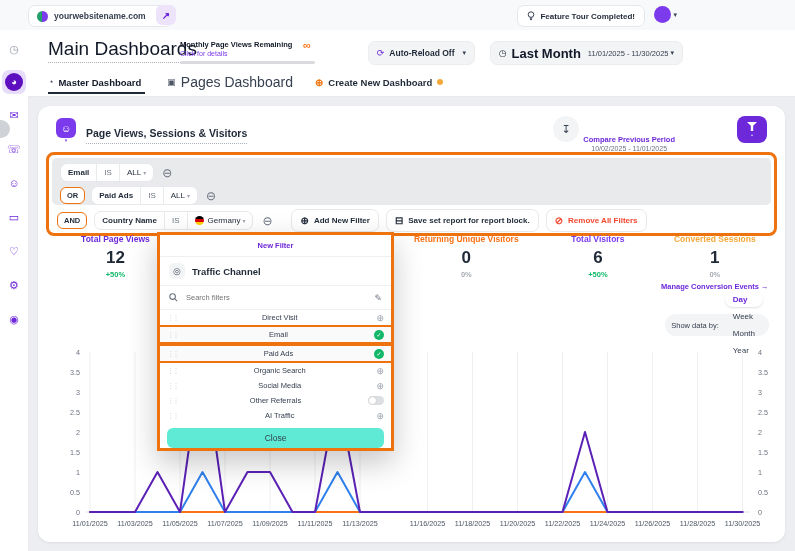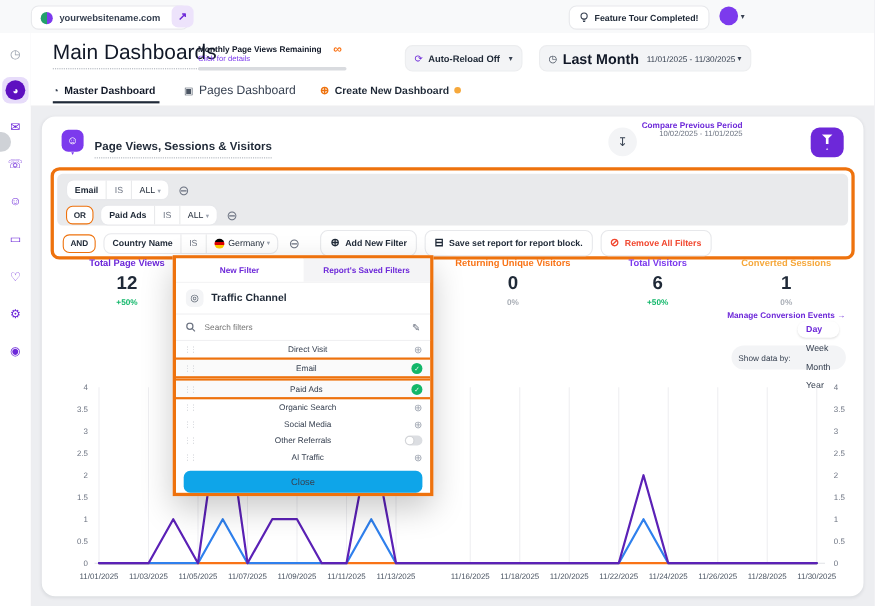--- a/index.html
+++ b/index.html
@@ -123,21 +123,21 @@
       <span class="chev" style="font-size:7px;color:#374151;">▾</span>
     </div>
 
     <div class="abs flex" style="left:20px;top:44px;height:22px;gap:22px;">
       <div class="flex" style="gap:5px;border-bottom:2px solid #1F2937;padding:0 4px 4px 0;">
         <span style="color:#374151;font-size:9px;">◔</span>
         <span style="font-size:9.5px;font-weight:bold;color:#111827;">Master Dashboard</span>
       </div>
       <div class="flex" style="gap:5px;padding-bottom:6px;">
         <span style="color:#4B5563;font-size:9px;">▣</span>
-        <span style="font-size:11px;color:#374151;">Pages Dashboard</span>
+        <span style="font-size:14px;color:#374151;">Pages Dashboard</span>
       </div>
       <div class="flex" style="gap:5px;padding-bottom:6px;">
         <span style="color:#EE720D;font-size:10px;font-weight:bold;">⊕</span>
         <span style="font-size:9.5px;font-weight:bold;color:#1F2937;">Create New Dashboard</span>
         <span style="width:6px;height:6px;border-radius:50%;background:#F6A83B;"></span>
       </div>
     </div>
   </div>
 
   <div class="abs card">
@@ -145,21 +145,21 @@
     <div class="abs" style="left:18px;top:12px;">
       <span style="display:flex;width:20px;height:20px;background:#7C3AED;border-radius:6px;color:#fff;font-size:10px;align-items:center;justify-content:center;">☺</span>
       <div style="text-align:center;color:#7C3AED;font-size:5px;line-height:4px;">▾</div>
     </div>
     <div class="abs dotted" style="left:48px;top:17px;padding-bottom:2px;">
       <span style="font-size:10.5px;font-weight:bold;color:#1F2937;">Page Views, Sessions &amp; Visitors</span>
     </div>
     <div class="abs" style="right:206px;top:10px;width:26px;height:26px;background:#F3F4F6;border-radius:50%;display:flex;align-items:center;justify-content:center;color:#374151;font-size:11px;">
       <span>↧</span>
     </div>
-    <div class="abs" style="right:110px;top:3px;text-align:right;">
+    <div class="abs" style="right:110px;top:29px;text-align:center;">
       <div style="font-size:7.5px;font-weight:bold;color:#6D28D9;">Compare Previous Period</div>
       <div style="font-size:7px;color:#6B7280;margin-top:1px;">10/02/2025 - 11/01/2025</div>
     </div>
     <div class="abs toggle-lg" style="right:62px;top:14px;"></div>
     <div class="abs" style="right:18px;top:10px;width:30px;height:27px;background:#6D28D9;border-radius:8px;display:flex;flex-direction:column;align-items:center;justify-content:center;gap:1px;">
       <span class="funnel"></span>
       <span style="color:rgba(255,255,255,.7);font-size:4px;">▴</span>
     </div>
 
     <div class="abs fsection" style="left:8px;top:46px;">
@@ -302,21 +302,20 @@
         <text x="712" y="11.5" text-anchor="start" font-size="7.2" fill="#6B7280">4</text>
         <polyline points="44,169 66.5,169 89,169 111.5,169 134,169 156.5,169 179,169 201.5,169 224,169 246.5,169 269,169 291.5,169 314,169 336.5,169 359,169 381.5,169 404,169 426.5,169 449,169 471.5,169 494,169 516.5,169 539,169 561.5,169 584,169 606.5,169 629,169 651.5,169 674,169 696.5,169" fill="none" stroke="#F97316" stroke-width="2" stroke-linejoin="round" stroke-linecap="round"></polyline>
         <polyline points="44,169 66.5,169 89,169 111.5,169 134,169 156.5,129 179,169 201.5,169 224,169 246.5,169 269,169 291.5,129 314,169 336.5,169 359,169 381.5,169 404,169 426.5,169 449,169 471.5,169 494,169 516.5,169 539,129 561.5,169 584,169 606.5,169 629,169 651.5,169 674,169 696.5,169" fill="none" stroke="#2F80ED" stroke-width="2" stroke-linejoin="round" stroke-linecap="round"></polyline>
         <polyline points="44,169 66.5,169 89,169 111.5,129 134,169 156.5,9 179,169 201.5,129 224,129 246.5,169 269,169 291.5,49 314,169 336.5,169 359,169 381.5,169 404,169 426.5,169 449,169 471.5,169 494,169 516.5,169 539,89 561.5,169 584,169 606.5,169 629,169 651.5,169 674,169 696.5,169" fill="none" stroke="#5B21B6" stroke-width="2" stroke-linejoin="round" stroke-linecap="round"></polyline>
       </svg>
   </div>
 
   <div class="abs popup">
     <div class="ptabs">
       <span class="ptab active">New Filter</span>
-      <span class="ptab">Report's Saved Filters</span>
     </div>
     <div class="flex" style="height:28px;padding:0 9px;border-bottom:1px solid #F0F0F2;flex:none;">
       <span style="width:16px;height:16px;background:#F3F4F6;border-radius:5px;display:flex;align-items:center;justify-content:center;color:#4B5563;font-size:9px;margin-right:7px;">◎</span>
       <span style="font-size:9.5px;font-weight:bold;color:#1F2937;">Traffic Channel</span>
     </div>
     <div class="flex" style="height:23px;padding:0 9px;border-bottom:1px solid #F0F0F2;flex:none;gap:6px;">
       <svg width="9" height="9" viewBox="0 0 9 9">
           <circle cx="3.6" cy="3.6" r="2.8" fill="none" stroke="#6B7280" stroke-width="1.1"></circle>
           <line x1="5.8" y1="5.8" x2="8.2" y2="8.2" stroke="#6B7280" stroke-width="1.1"></line>
         </svg>
@@ -353,16 +352,16 @@
           <span class="handle">⋮⋮</span>
           <span class="plabel">Other Referrals</span>
           <span class="tgl"></span>
         </div>
         <div class="prow">
           <span class="handle">⋮⋮</span>
           <span class="plabel">AI Traffic</span>
           <span class="addc">⊕</span>
         </div>
       </div>
-    <div style="margin:5px 7px 6px;height:20px;background:#0ea5e9;border-radius:6px;display:flex;align-items:center;justify-content:center;font-size:8.5px;color:#374151;flex:none;">Close</div>
+    <div style="margin:5px 7px 6px;height:20px;background:#5eead4;border-radius:6px;display:flex;align-items:center;justify-content:center;font-size:8.5px;color:#374151;flex:none;">Close</div>
   </div>
 
 </div>
 
 </body></html>

